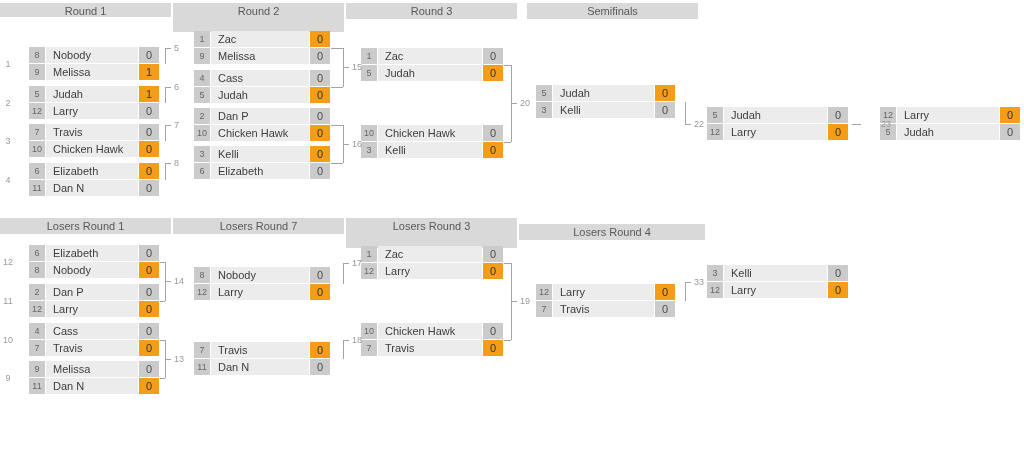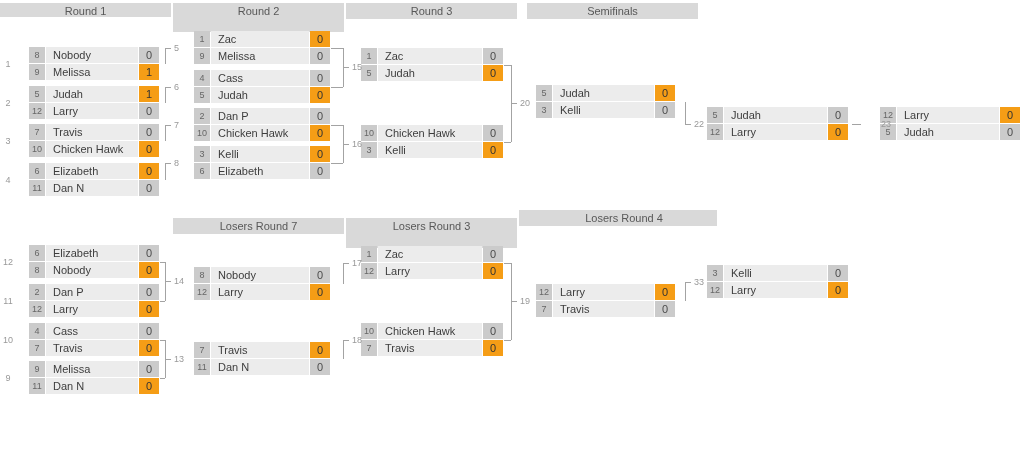--- a/index.html
+++ b/index.html
@@ -217,20 +217,21 @@
     <div class="cline" style="left: 504px; top: 64.5px; width: 7px; height: 1px;"></div>
     <div class="cline" style="left: 504px; top: 141.5px; width: 7px; height: 1px;"></div>
     <div class="cline" style="left: 511px; top: 64.5px; width: 1px; height: 77px;"></div>
     <div class="cline" style="left: 511px; top: 103px; width: 6px; height: 1px;"></div>
     <div class="clabel" style="left: 520px; top: 98px;">20</div>
     <div class="cline" style="left: 685px; top: 101.5px; width: 1px; height: 22px;"></div>
     <div class="cline" style="left: 685px; top: 123.5px; width: 6px; height: 1px;"></div>
     <div class="clabel" style="left: 694px; top: 118.5px;">22</div>
     <div class="cline" style="left: 852px; top: 123.5px; width: 9px; height: 1px;"></div>
     <div class="clabel" style="left: 865px; top: 118.5px; margin-left: 16px;">23</div>
+    <div class="hdr" style="left: 0px; top: 218px; width: 171px; height: 16px;">Losers Round 1</div>
     <div class="match" style="left: 29px; top: 245px; width: 130px; height: 33px;">
       <div class="prow">
         <div class="seed">6</div>
         <div class="pname">Elizabeth</div>
         <div class="score">0</div>
       </div>
       <div class="prow r2">
         <div class="seed">8</div>
         <div class="pname">Nobody</div>
         <div class="score win">0</div>
@@ -319,21 +320,21 @@
         <div class="seed">10</div>
         <div class="pname">Chicken Hawk</div>
         <div class="score">0</div>
       </div>
       <div class="prow r2">
         <div class="seed">7</div>
         <div class="pname">Travis</div>
         <div class="score win">0</div>
       </div>
     </div>
-    <div class="hdr" style="left: 519px; top: 210px; width: 186px; height: 16px; padding-left: 12px;">Losers Round 4</div>
+    <div class="hdr" style="left: 519px; top: 224px; width: 186px; height: 16px;">Losers Round 4</div>
     <div class="match" style="left: 536px; top: 284px; width: 139px; height: 33px;">
       <div class="prow">
         <div class="seed">12</div>
         <div class="pname">Larry</div>
         <div class="score win">0</div>
       </div>
       <div class="prow r2">
         <div class="seed">7</div>
         <div class="pname">Travis</div>
         <div class="score">0</div>

